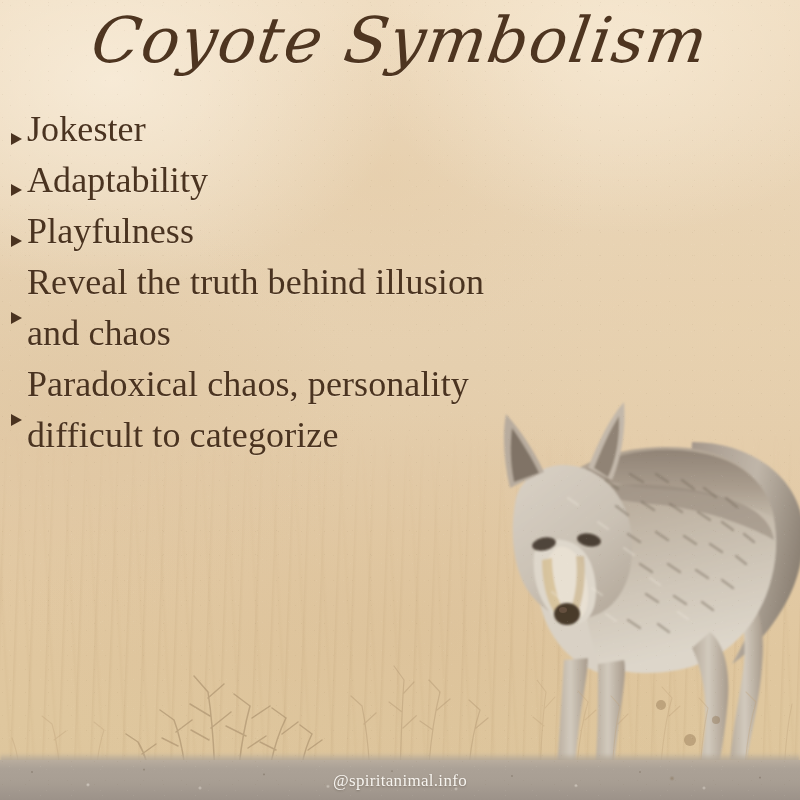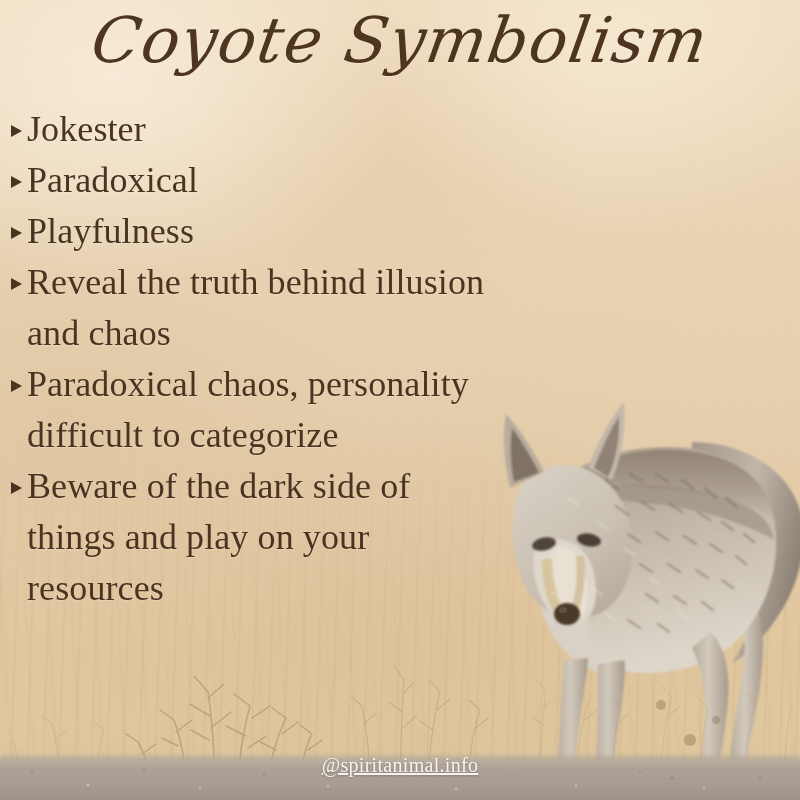--- a/index.html
+++ b/index.html
@@ -135,21 +135,21 @@
 
   
   .list {
     position: absolute;
     top: 104px;
     left: 8px;
     width: 492px;
   }
   .li {
     display: flex;
-    align-items: flex-start;
+    align-items: center;
     color: #4a3320;
     font-size: 36px;
     line-height: 51px;
     letter-spacing: .1px;
     text-shadow: 0 1px 0 rgba(255,250,240,.22);
   }
   .bullet {
     flex: 0 0 auto;
     width: 22px;
     margin-top: 19px;
@@ -163,27 +163,26 @@
   }
   
   .li-text { margin-left: -4px; }
   .li.wrap .li-text { width: 470px; }
 
   
   .watermark {
     position: absolute;
     left: 0;
     width: 100%;
-    bottom: 23px;
+    bottom: 9px;
     text-align: center;
-    font-size: 20px;
+    font-size: 17px;
     color: rgba(255,253,248,.92);
     letter-spacing: .3px;
     text-shadow: 0 1px 2px rgba(60,50,38,.35);
-    text-decoration: underline;
   }
 
   
   .grain {
     position: absolute;
     inset: 0;
     pointer-events: none;
     opacity: .13;
     background-image:
       radial-gradient(circle 1px at 10% 12%, rgba(120,96,64,.6) 50%, transparent 51%),
@@ -387,21 +386,21 @@
       </span>
       <span class="li-text">Jokester</span>
     </div>
 
     <div class="li">
       <span class="bullet">
         <svg width="18" height="16" viewBox="0 0 18 16">
             <path d="M3 2 L14 8 L3 14 Z" fill="#4a3320"></path>
           </svg>
       </span>
-      <span class="li-text">Paradoxical</span>
+      <span class="li-text">Adaptability</span>
     </div>
 
     <div class="li">
       <span class="bullet">
         <svg width="18" height="16" viewBox="0 0 18 16">
             <path d="M3 2 L14 8 L3 14 Z" fill="#4a3320"></path>
           </svg>
       </span>
       <span class="li-text">Playfulness</span>
     </div>
@@ -417,27 +416,19 @@
 
     <div class="li wrap">
       <span class="bullet">
         <svg width="18" height="16" viewBox="0 0 18 16">
             <path d="M3 2 L14 8 L3 14 Z" fill="#4a3320"></path>
           </svg>
       </span>
       <span class="li-text">Paradoxical chaos, personality difficult to categorize</span>
     </div>
 
-    <div class="li wrap">
-      <span class="bullet">
-        <svg width="18" height="16" viewBox="0 0 18 16">
-            <path d="M3 2 L14 8 L3 14 Z" fill="#4a3320"></path>
-          </svg>
-      </span>
-      <span class="li-text">Beware of the dark side of things and play on your resources</span>
-    </div>
 
   </div>
 
   <div class="watermark">@spiritanimal.info</div>
 
   <div class="grain"></div>
 </div>
 
 </body></html>

